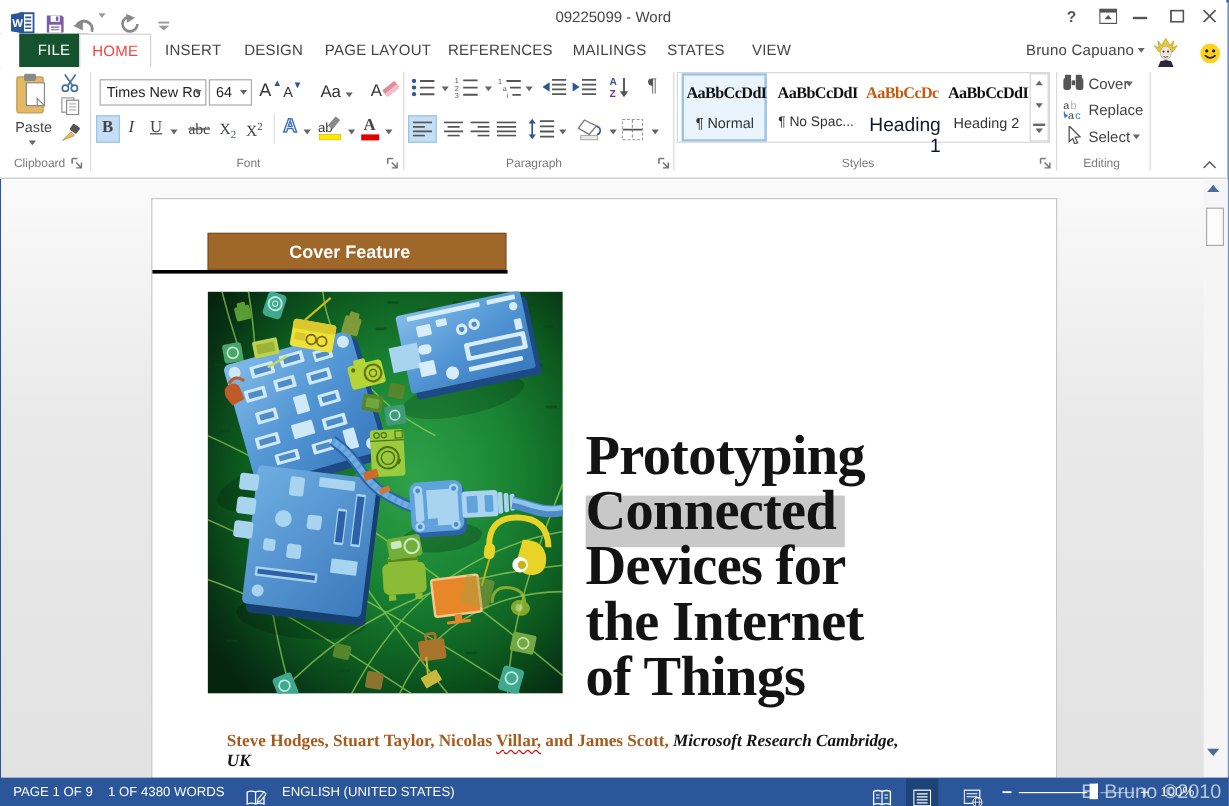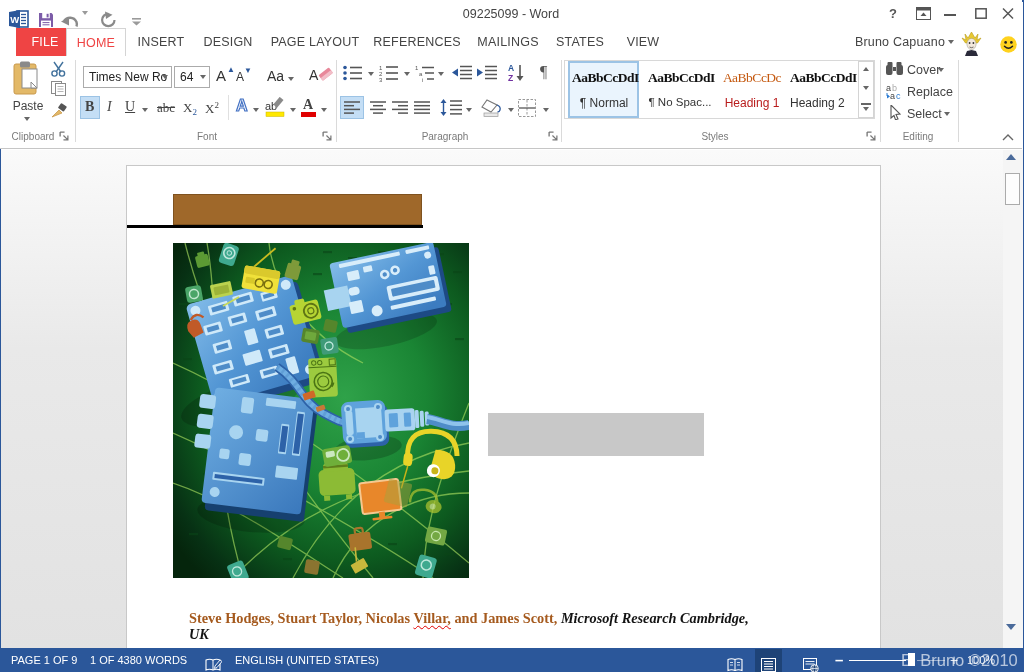--- a/index.html
+++ b/index.html
@@ -6,21 +6,21 @@
 html,body { width:1024px; height:672px; overflow:hidden; }
 body { font-family:"Liberation Sans", sans-serif; position:relative; background:#fff; }
 .abs { position:absolute; }
 
 #win { position:absolute; left:0; top:0; width:1024px; height:672px; border-top:2px solid #2B579A; border-left:1px solid #2B579A; border-right:1px solid #2B579A; }
 #titlebar { position:absolute; left:0; top:0; width:1022px; height:28px; background:#fff; }
 #title { position:absolute; top:7px; left:0; width:1022px; text-align:center; font-size:12.5px; color:#444; }
 .qat { position:absolute; top:0; height:28px; }
 #tabrow { position:absolute; left:0; top:28px; width:1022px; height:28px; background:#fff; }
 .tab { position:absolute; top:28px; height:28px; line-height:28px; font-size:12.5px; color:#444; text-align:center; letter-spacing:0.2px; }
-#filetab { background:#ef4444; color:#fff; }
+#filetab { background:#14532d; color:#fff; }
 #hometab { background:#fff; color:#ef4444; border:1px solid #D4D4D4; border-bottom:none; }
 
 #ribbon { position:absolute; left:0; top:56px; width:1022px; height:93px; background:#fff; border-bottom:1px solid #C6C6C6; }
 .gsep { position:absolute; top:60px; height:82px; width:1px; background:#DADADA; }
 .glabel { position:absolute; top:131px; font-size:10px; color:#7A7A7A; text-align:center; }
 .dlg { position:absolute; top:76px; width:10px; height:10px; }
 .ricon { position:absolute; font-size:12px; color:#444; }
 .combo { position:absolute; border:1px solid #ABABAB; background:#fff; font-size:12px; color:#222; }
 .hl { background:#C4DEF5; border:1px solid #9CC3E5; }
 
@@ -292,24 +292,24 @@
   <path d="M4 4 l4 4 M8 4 v4 h-4" stroke="#777" stroke-width="1.1" fill="none"></path>
 </svg>
 <div class="gsep" style="left:561px"></div>
 
 <div class="abs" style="left:564px;top:60px;width:311px;height:59px;border:1px solid #D8D8D8"></div>
 <div class="abs" style="left:568px;top:61px;width:71px;height:57px;background:#EAF4FD;border:2px solid #9CC3E5"></div>
 <div class="abs" style="left:572px;top:70px;width:64px;text-align:center;font-weight:bold;font-size:13.5px;font-family:'Liberation Serif',serif;color:#111;letter-spacing:-0.5px">AaBbCcDdI</div>
 <div class="abs" style="left:572px;top:96px;width:64px;text-align:center;font-size:12px;color:#333">¶ Normal</div>
 <div class="abs" style="left:648px;top:70px;width:64px;text-align:center;font-weight:bold;font-size:13.5px;font-family:'Liberation Serif',serif;color:#111;letter-spacing:-0.5px">AaBbCcDdI</div>
 <div class="abs" style="left:644px;top:96px;width:72px;text-align:center;font-size:11.5px;color:#333;white-space:nowrap">¶ No Spac...</div>
-<div class="abs" style="left:720px;top:70px;width:64px;text-align:center;font-weight:normal;font-size:13.5px;font-family:'Liberation Serif',serif;color:#C55A11;letter-spacing:-0.5px">AaBbCcDc</div>
-<div class="abs" style="left:720px;top:96px;width:64px;text-align:center;font-size:12px;color:#b91c1c">Heading 1</div>
+<div class="abs" style="left:720px;top:70px;width:64px;text-align:center;font-weight:bold;font-size:13.5px;font-family:'Liberation Serif',serif;color:#C55A11;letter-spacing:-0.5px">AaBbCcDc</div>
+<div class="abs" style="left:720px;top:96px;width:64px;text-align:right;font-size:16px;color:#0f172a">Heading 1</div>
 <div class="abs" style="left:790px;top:70px;width:64px;text-align:center;font-weight:bold;font-size:13.5px;font-family:'Liberation Serif',serif;color:#111;letter-spacing:-0.5px">AaBbCcDdI</div>
-<div class="abs" style="left:790px;top:96px;width:64px;text-align:left;font-size:12px;color:#333">Heading 2</div>
+<div class="abs" style="left:790px;top:96px;width:64px;text-align:center;font-size:12px;color:#333">Heading 2</div>
 <div class="abs" style="left:858px;top:61px;width:16px;height:57px;border:1px solid #D4D4D4"></div>
 <div class="abs" style="left:863px;top:67px;width:0;height:0;border-left:3.5px solid transparent;border-right:3.5px solid transparent;border-bottom:4px solid #666"></div>
 <div class="abs" style="left:863px;top:86px;width:0;height:0;border-left:3.5px solid transparent;border-right:3.5px solid transparent;border-top:4px solid #666"></div>
 <div class="abs" style="left:861px;top:103px;width:10px;height:1.5px;background:#666"></div>
 <div class="abs" style="left:863px;top:107px;width:0;height:0;border-left:3.5px solid transparent;border-right:3.5px solid transparent;border-top:4px solid #666"></div>
 <div class="glabel" style="left:680px;width:70px">Styles</div>
 <svg class="dlg" style="left:866px;top:131px" width="9" height="9" viewBox="0 0 9 9">
   <path d="M1 1 h4 M1 1 v4" stroke="#777" stroke-width="1.2" fill="none"></path>
   <path d="M4 4 l4 4 M8 4 v4 h-4" stroke="#777" stroke-width="1.1" fill="none"></path>
 </svg>
@@ -340,20 +340,21 @@
 <div class="abs" style="left:944px;top:112px;width:0;height:0;border-left:3.5px solid transparent;border-right:3.5px solid transparent;border-top:4px solid #666"></div>
 <div class="glabel" style="left:885px;width:66px">Editing</div>
 <div class="gsep" style="left:958px"></div>
 <svg class="abs" style="left:1002px;top:134px" width="12" height="7" viewBox="0 0 12 7">
   <path d="M1 6 L6 1 L11 6" fill="none" stroke="#666" stroke-width="1.4"></path>
 </svg>
 <div id="docarea">
   <div id="page"></div>
 
   <div class="abs" style="left:172px;top:44px;width:249px;height:31px;background:#9F682A;border:1px solid #7F521F"></div>
+  <div class="abs" style="left:166px;top:52px;width:249px;text-align:center;color:#fff;font-weight:bold;font-size:15px">Cover Feature</div>
   <div class="abs" style="left:126px;top:75px;width:296px;height:3px;background:#000"></div>
 
   <svg class="abs" style="left:172px;top:93px" width="296" height="335" viewBox="0 0 296 335">
     <defs>
       <radialGradient id="gbg" cx="58%" cy="46%" r="72%">
         <stop offset="0%" stop-color="#2FA249"></stop>
         <stop offset="38%" stop-color="#1A8534"></stop>
         <stop offset="68%" stop-color="#0D5A1F"></stop>
         <stop offset="90%" stop-color="#073114"></stop>
         <stop offset="100%" stop-color="#05250C"></stop>
@@ -654,20 +655,21 @@
     <g transform="rotate(-22 65 328)">
         <rect x="56" y="319" width="17" height="20" rx="3" fill="#3FA98F"></rect>
         <circle cx="64" cy="328" r="4.5" fill="none" stroke="#BFE8DC" stroke-width="1.4"></circle>
       </g>
     <g transform="rotate(14 112 300)">
         <rect x="105" y="294" width="14" height="12" rx="2" fill="#55862C"></rect>
       </g>
   </svg>
 
   <div class="abs" style="left:487px;top:263px;width:216px;height:43px;background:#C8C8C8"></div>
+  <div class="abs" style="left:487px;top:207px;width:300px;font-family:'Liberation Serif',serif;font-weight:bold;font-size:47px;line-height:46px;color:#131313;letter-spacing:-0.6px">Prototyping<br><span>Connected</span><br>Devices for<br>the Internet<br>of Things</div>
 
   <div class="abs" style="left:188px;top:461px;width:600px;font-family:'Liberation Serif',serif;font-weight:bold;font-size:14.3px;line-height:15.5px;color:#A55A1E">Steve Hodges, Stuart Taylor, Nicolas <span id="villar" style="text-decoration:underline wavy #E00000 1px;text-underline-offset:2px">Villar,</span> and James Scott, <span style="color:#131313;font-style:italic">Microsoft Research Cambridge,</span><br><span style="color:#131313;font-style:italic">UK</span></div>
 
   <div class="abs" style="left:1002px;top:0px;width:20px;height:498px;background:#F5F5F5"></div>
   <div class="abs" style="left:1005px;top:4px;width:0;height:0;border-left:5px solid transparent;border-right:5px solid transparent;border-bottom:6px solid #4A6A9A"></div>
   <div class="abs" style="left:1004px;top:23px;width:15px;height:32px;background:#FDFDFD;border:1px solid #ABABAB"></div>
   <div class="abs" style="left:1005px;top:474px;width:0;height:0;border-left:5px solid transparent;border-right:5px solid transparent;border-top:6px solid #4A6A9A"></div>
 </div>
 <div id="statusbar"></div>
 <div class="sb" style="left:11px">PAGE 1 OF 9</div>

